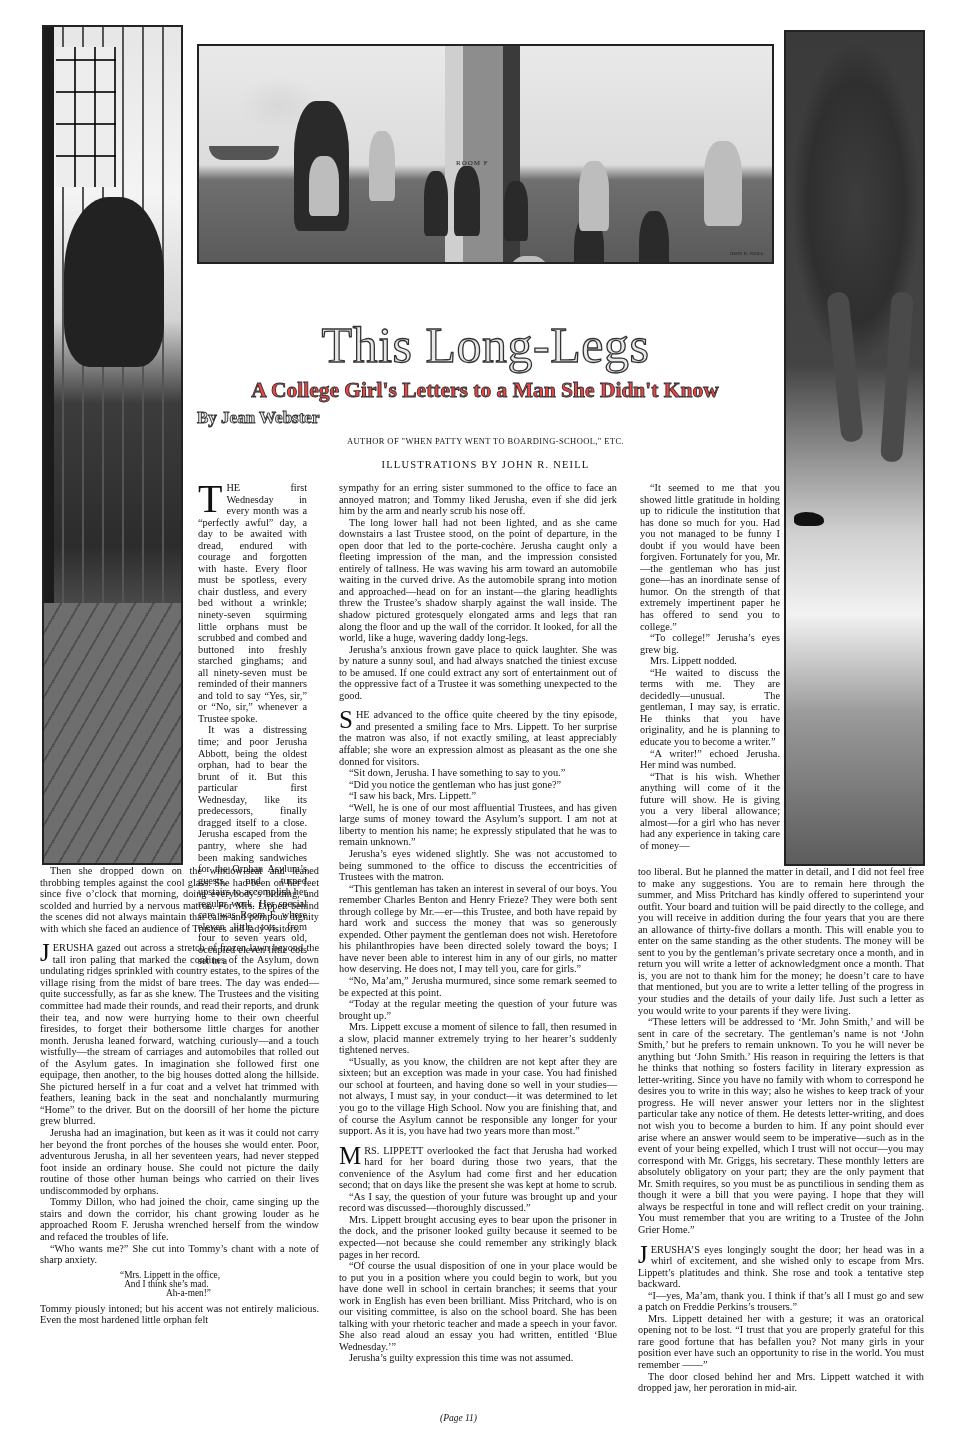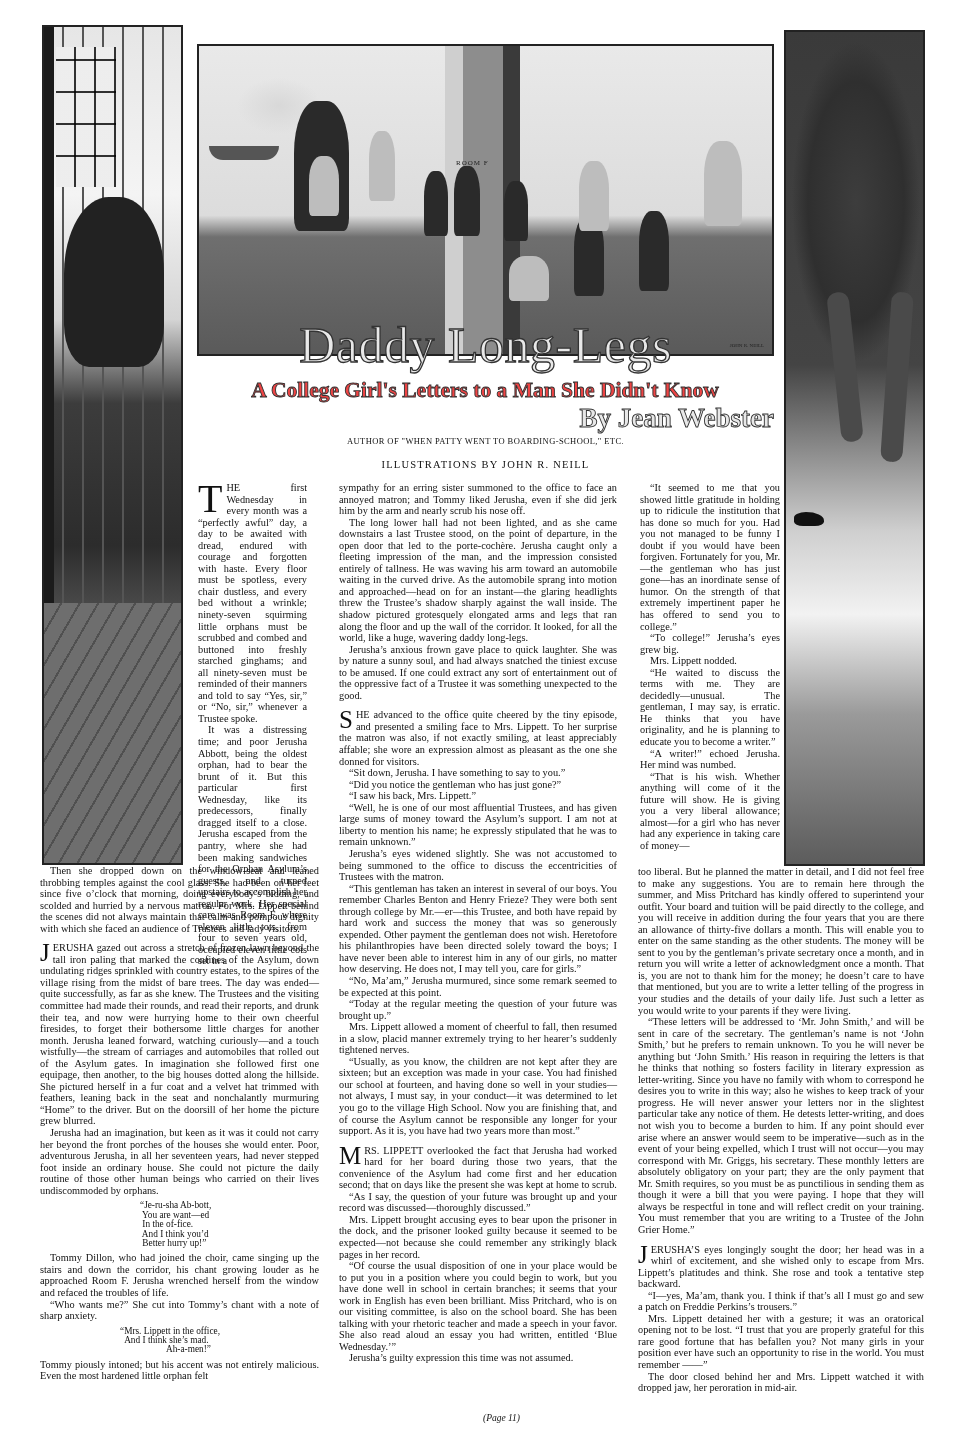--- a/index.html
+++ b/index.html
@@ -4,21 +4,21 @@
 <style>
   html, body { margin: 0; padding: 0; background: #ffffff; }
   body { width: 960px; height: 1453px; position: relative; overflow: hidden;
          font-family: "Liberation Serif", "DejaVu Serif", serif; color: #111; }
 
   .abs { position: absolute; }
 
   
   .illus { position: absolute; border: 2px solid #222; box-sizing: border-box; overflow: hidden; }
   .illus-top {
-    left: 197px; top: 44px; width: 577px; height: 312px;
+    left: 197px; top: 44px; width: 577px; height: 220px;
     background:
       radial-gradient(ellipse 60px 40px at 80px 60px, #d8d8d8 0%, transparent 70%),
       linear-gradient(90deg, transparent 0 43%, #cfcfcf 43% 46%, #8d8d8d 46% 53%, #3a3a3a 53% 56%, transparent 56%),
       linear-gradient(180deg, #e9e9e9 0%, #dcdcdc 55%, #6f6f6f 62%, #5a5a5a 100%);
     padding-left: 33px;
   }
   .illus-top .fig { position: absolute; background: #2a2a2a; border-radius: 40% 40% 10% 10%; }
   .illus-top .fig.light { background: #bdbdbd; }
   .illus-top .sink { position:absolute; left:10px; top:100px; width:70px; height:14px; background:#555; border-radius: 0 0 30px 30px; }
   .illus-top .door-label { position:absolute; left:257px; top:113px; font-size:7px; letter-spacing:1px; color:#222; }
@@ -54,22 +54,22 @@
     left: 197px; top: 316px; width: 577px; text-align: center;
     font-size: 50px; line-height: 58px; color: #e8e8e8;
     -webkit-text-stroke: 1.3px #333; letter-spacing: 0.5px;
   }
   .subtitle {
     left: 190px; top: 377px; width: 590px; text-align: center;
     font-size: 21.5px; line-height: 26px; color: #ef4444;
     -webkit-text-stroke: 0.9px #333; font-weight: bold;
   }
   .byline {
-    left: 197px; top: 405px; width: 577px; text-align: right;
-    font-size: 27px; line-height: 26px; color: #e8e8e8;
+    left: 197px; top: 405px; width: 577px; text-align: left;
+    font-size: 17px; line-height: 26px; color: #e8e8e8;
     -webkit-text-stroke: 0.9px #333; font-weight: bold;
   }
   .author-of {
     left: 197px; top: 435px; width: 577px; text-align: center;
     font-size: 8.5px; letter-spacing: 0.4px; line-height: 12px;
   }
   .illustrator {
     left: 197px; top: 458px; width: 577px; text-align: center;
     font-size: 10.5px; letter-spacing: 1.2px; line-height: 14px;
   }
@@ -84,21 +84,21 @@
 
   .verse { margin: 5px 0 4px 0; font-size: 9.3px; line-height: 9.4px; }
   .verse div { white-space: pre; }
 
   .col-left-narrow { left: 198px; top: 482px; width: 109px; }
   .col-left-wide { left: 40px; top: 865px; width: 279px; }
   .col-mid { left: 339px; top: 482px; width: 278px; }
   .col-right-narrow { left: 640px; top: 482px; width: 140px; }
   .col-right-wide { left: 638px; top: 866px; width: 286px; }
 
-  .page-num { left: 440px; top: 1413px; width: 80px; text-align: right; font-size: 9.5px; font-style: italic; }
+  .page-num { left: 440px; top: 1413px; width: 80px; text-align: left; font-size: 9.5px; font-style: italic; }
 </style>
 </head>
 <body>
 
 <div class="illus illus-top">
   <div class="sink"></div>
   <div class="fig" style="left:95px;top:55px;width:55px;height:130px;"></div>
   <div class="fig light" style="left:110px;top:110px;width:30px;height:60px;"></div>
   <div class="fig light" style="left:170px;top:85px;width:26px;height:70px;"></div>
   <div class="fig" style="left:225px;top:125px;width:24px;height:65px;"></div>
@@ -118,42 +118,35 @@
   <div class="girl"></div>
   <div class="floor"></div>
 </div>
 
 <div class="illus illus-right">
   <div class="leg" style="left:48px;top:260px;width:22px;height:150px;transform:rotate(-6deg);"></div>
   <div class="leg" style="left:100px;top:260px;width:22px;height:170px;transform:rotate(4deg);"></div>
   <div class="shoe" style="left:8px;top:480px;width:30px;height:14px;"></div>
 </div>
 
-<div class="abs title">Daddy Long-Legs</div>
+<div class="abs title">This Long-Legs</div>
 <div class="abs subtitle">A College Girl's Letters to a Man She Didn't Know</div>
 <div class="abs byline">By Jean Webster</div>
 <div class="abs author-of">AUTHOR OF "WHEN PATTY WENT TO BOARDING-SCHOOL," ETC.</div>
 <div class="abs illustrator">ILLUSTRATIONS BY JOHN R. NEILL</div>
 
 <div class="col col-left-narrow">
   <p class="noindent"><span class="dropcap-T">T</span><span>HE first Wednesday in every month was a “perfectly awful” day, a day to be awaited with dread, endured with courage and forgotten with haste. Every floor must be spotless, every chair dustless, and every bed without a wrinkle; ninety-seven squirming little orphans must be scrubbed and combed and buttoned into freshly starched ginghams; and all ninety-seven must be reminded of their manners and told to say “Yes, sir,” or “No, sir,” whenever a Trustee spoke.</span></p>
   <p>It was a distressing time; and poor Jerusha Abbott, being the oldest orphan, had to bear the brunt of it. But this particular first Wednesday, like its predecessors, finally dragged itself to a close. Jerusha escaped from the pantry, where she had been making sandwiches for the Orphan Asylum’s guests, and turned upstairs to accomplish her regular work. Her special care was Room F, where eleven little tots, from four to seven years old, occupied eleven little cots set in a</p>
 </div>
 
 <div class="col col-left-wide">
   <p>Then she dropped down on the window-seat and leaned throbbing temples against the cool glass. She had been on her feet since five o’clock that morning, doing everybody’s bidding, and scolded and hurried by a nervous matron. For Mrs. Lippett behind the scenes did not always maintain that calm and pompous dignity with which she faced an audience of Trustees and lady visitors.</p>
   <p class="noindent gap"><span class="dropcap">J</span><span>ERUSHA gazed out across a stretch of frozen lawn beyond the tall iron paling that marked the confines of the Asylum, down undulating ridges sprinkled with country estates, to the spires of the village rising from the midst of bare trees. The day was ended—quite successfully, as far as she knew. The Trustees and the visiting committee had made their rounds, and read their reports, and drunk their tea, and now were hurrying home to their own cheerful firesides, to forget their bothersome little charges for another month. Jerusha leaned forward, watching curiously—and a touch wistfully—the stream of carriages and automobiles that rolled out of the Asylum gates. In imagination she followed first one equipage, then another, to the big houses dotted along the hillside. She pictured herself in a fur coat and a velvet hat trimmed with feathers, leaning back in the seat and nonchalantly murmuring “Home” to the driver. But on the doorsill of her home the picture grew blurred.</span></p>
   <p>Jerusha had an imagination, but keen as it was it could not carry her beyond the front porches of the houses she would enter. Poor, adventurous Jerusha, in all her seventeen years, had never stepped foot inside an ordinary house. She could not picture the daily routine of those other human beings who carried on their lives undiscommoded by orphans.</p>
-  <div class="verse" style="margin-left:100px;">
-    <div>“Je-ru-sha Ab-bott,</div>
-    <div> You are want—ed</div>
-    <div> In the of-fice.</div>
-    <div> And I think you’d</div>
-    <div> Better hurry up!”</div>
-  </div>
   <p>Tommy Dillon, who had joined the choir, came singing up the stairs and down the corridor, his chant growing louder as he approached Room F. Jerusha wrenched herself from the window and refaced the troubles of life.</p>
   <p>“Who wants me?” She cut into Tommy’s chant with a note of sharp anxiety.</p>
   <div class="verse" style="margin-left:80px;">
     <div>“Mrs. Lippett in the office,</div>
     <div>  And I think she’s mad.</div>
     <div>                    Ah-a-men!”</div>
   </div>
   <p class="noindent">Tommy piously intoned; but his accent was not entirely malicious. Even the most hardened little orphan felt</p>
 </div>
 
@@ -163,21 +156,21 @@
   <p>Jerusha’s anxious frown gave place to quick laughter. She was by nature a sunny soul, and had always snatched the tiniest excuse to be amused. If one could extract any sort of entertainment out of the oppressive fact of a Trustee it was something unexpected to the good.</p>
   <p class="noindent gap"><span class="dropcap">S</span><span>HE advanced to the office quite cheered by the tiny episode, and presented a smiling face to Mrs. Lippett. To her surprise the matron was also, if not exactly smiling, at least appreciably affable; she wore an expression almost as pleasant as the one she donned for visitors.</span></p>
   <p>“Sit down, Jerusha. I have something to say to you.”</p>
   <p>“Did you notice the gentleman who has just gone?”</p>
   <p>“I saw his back, Mrs. Lippett.”</p>
   <p>“Well, he is one of our most affluential Trustees, and has given large sums of money toward the Asylum’s support. I am not at liberty to mention his name; he expressly stipulated that he was to remain unknown.”</p>
   <p>Jerusha’s eyes widened slightly. She was not accustomed to being summoned to the office to discuss the eccentricities of Trustees with the matron.</p>
   <p>“This gentleman has taken an interest in several of our boys. You remember Charles Benton and Henry Frieze? They were both sent through college by Mr.—er—this Trustee, and both have repaid by hard work and success the money that was so generously expended. Other payment the gentleman does not wish. Heretofore his philanthropies have been directed solely toward the boys; I have never been able to interest him in any of our girls, no matter how deserving. He does not, I may tell you, care for girls.”</p>
   <p>“No, Ma’am,” Jerusha murmured, since some remark seemed to be expected at this point.</p>
   <p>“Today at the regular meeting the question of your future was brought up.”</p>
-  <p>Mrs. Lippett allowed a moment of cheerful to fall, then resumed in a slow, placid manner extremely trying to her hearer’s suddenly tightened nerves.</p>
+  <p>Mrs. Lippett excuse a moment of silence to fall, then resumed in a slow, placid manner extremely trying to her hearer’s suddenly tightened nerves.</p>
   <p>“Usually, as you know, the children are not kept after they are sixteen; but an exception was made in your case. You had finished our school at fourteen, and having done so well in your studies—not always, I must say, in your conduct—it was determined to let you go to the village High School. Now you are finishing that, and of course the Asylum cannot be responsible any longer for your support. As it is, you have had two years more than most.”</p>
   <p class="noindent gap"><span class="dropcap">M</span><span>RS. LIPPETT overlooked the fact that Jerusha had worked hard for her board during those two years, that the convenience of the Asylum had come first and her education second; that on days like the present she was kept at home to scrub.</span></p>
   <p>“As I say, the question of your future was brought up and your record was discussed—thoroughly discussed.”</p>
   <p>Mrs. Lippett brought accusing eyes to bear upon the prisoner in the dock, and the prisoner looked guilty because it seemed to be expected—not because she could remember any strikingly black pages in her record.</p>
   <p>“Of course the usual disposition of one in your place would be to put you in a position where you could begin to work, but you have done well in school in certain branches; it seems that your work in English has even been brilliant. Miss Pritchard, who is on our visiting committee, is also on the school board. She has been talking with your rhetoric teacher and made a speech in your favor. She also read aloud an essay you had written, entitled ‘Blue Wednesday.’”</p>
   <p>Jerusha’s guilty expression this time was not assumed.</p>
 </div>
 
 <div class="col col-right-narrow">
   <p>“It seemed to me that you showed little gratitude in holding up to ridicule the institution that has done so much for you. Had you not managed to be funny I doubt if you would have been forgiven. Fortunately for you, Mr.—the gentleman who has just gone—has an inordinate sense of humor. On the strength of that extremely impertinent paper he has offered to send you to college.”</p>

